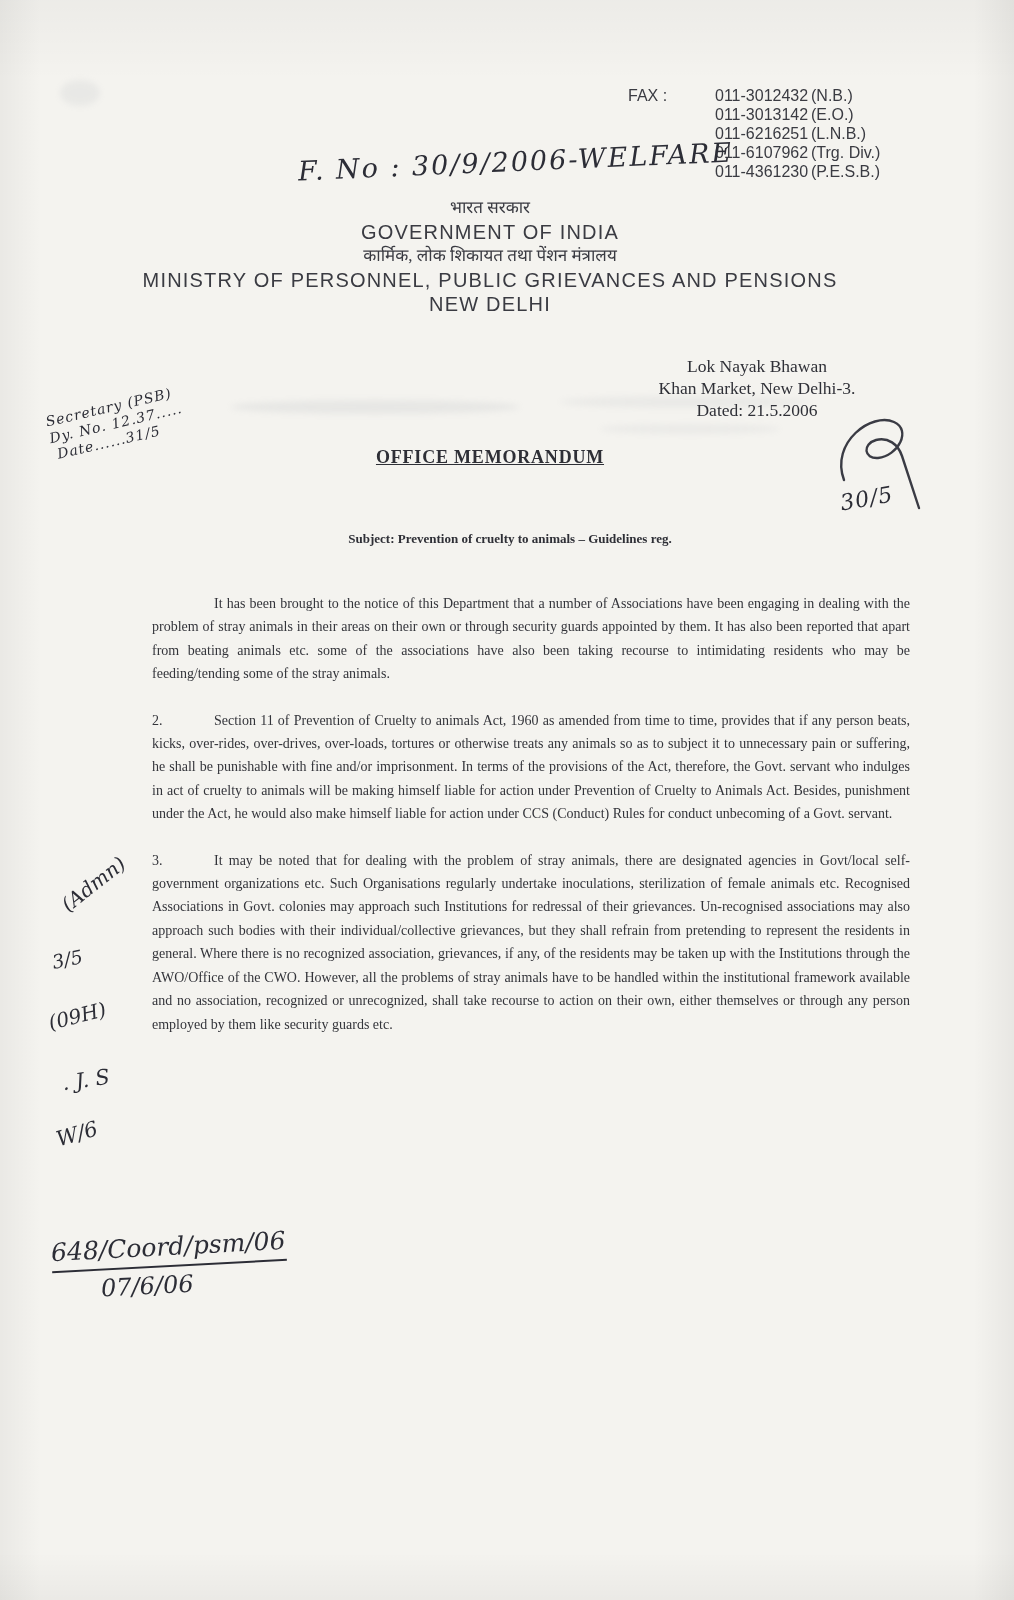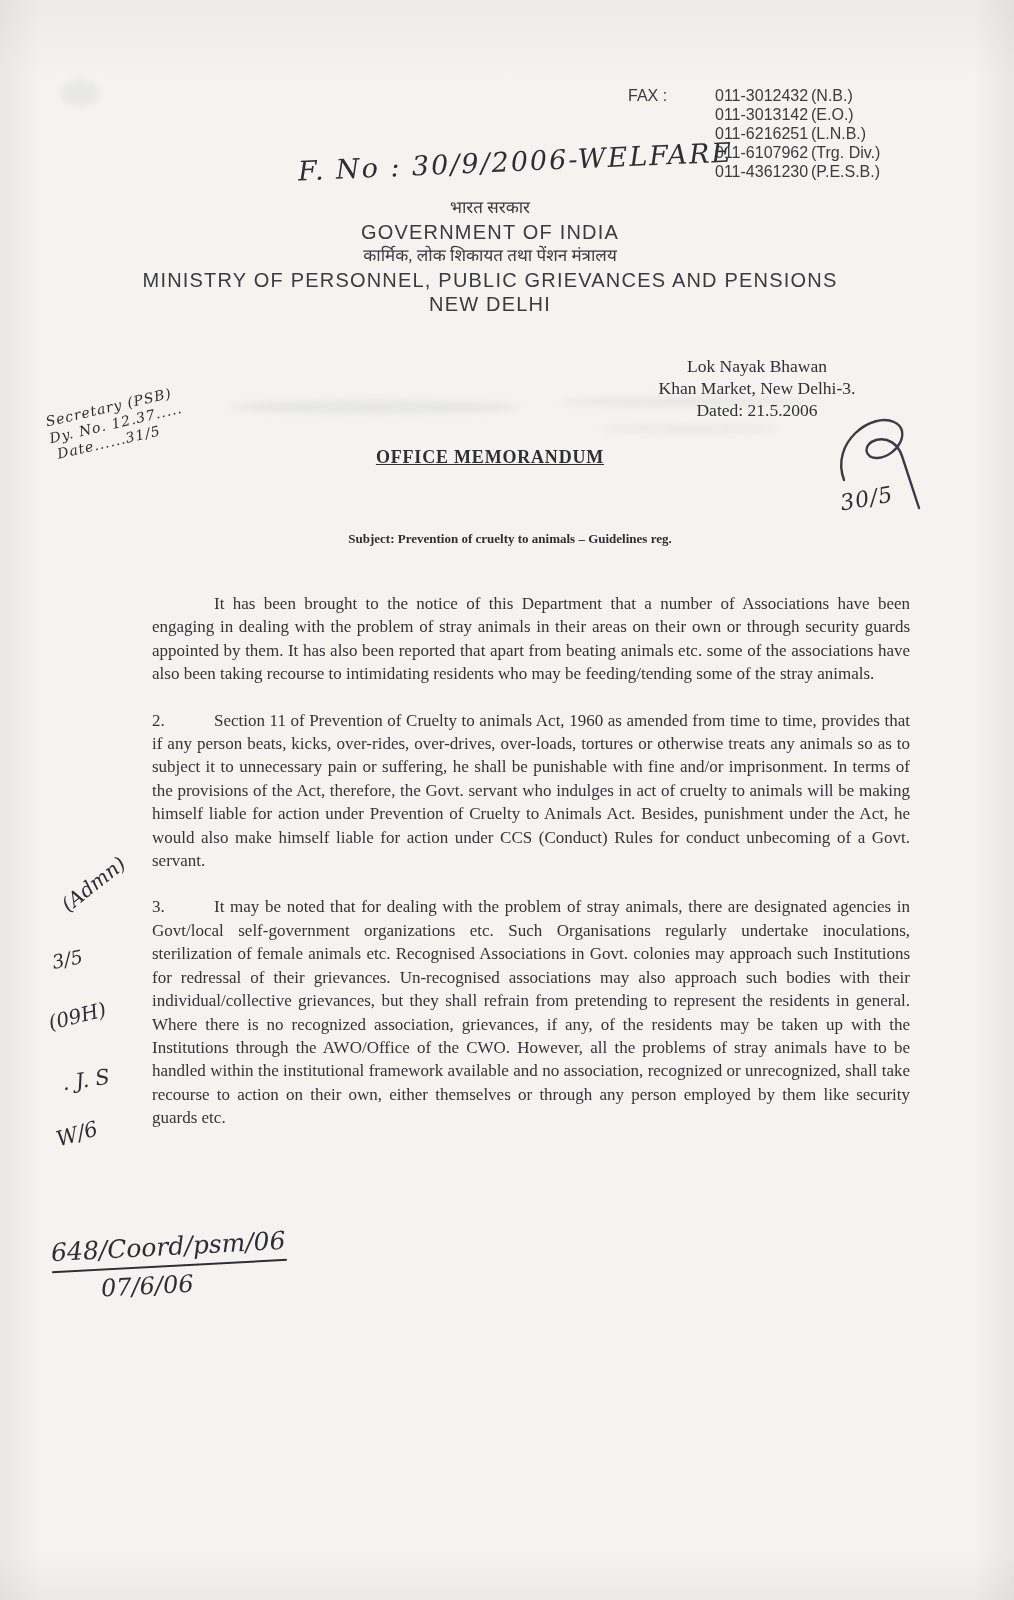--- a/index.html
+++ b/index.html
@@ -74,21 +74,21 @@
     font-size:22px; transform:rotate(-10deg); letter-spacing:1px;
   }
   
   .subject{
     position:absolute; left:120px; top:531px; width:780px;
     text-align:center; font-weight:bold; font-size:13px; color:#2e2f36;
   }
   
   .body-col{
     position:absolute; left:152px; top:592px; width:758px;
-    font-size:17px; line-height:23.4px; text-align:justify; color:#33343a;
+    font-size:14px; line-height:23.4px; text-align:justify; color:#33343a;
   }
   .para{margin:0 0 23px 0;}
   .para-first{text-indent:62px;}
   .pnum{display:inline-block; width:62px; text-indent:0;}
   
   .mnote{position:absolute; white-space:nowrap;}
   .mn1{left:56px; top:872px; font-size:20px; transform:rotate(-38deg);}
   .mn2{left:52px; top:948px; font-size:19px; transform:rotate(-12deg);}
   .mn3{left:48px; top:1004px; font-size:20px; transform:rotate(-14deg);}
   .mn4{left:62px; top:1068px; font-size:21px; transform:rotate(-8deg);}

